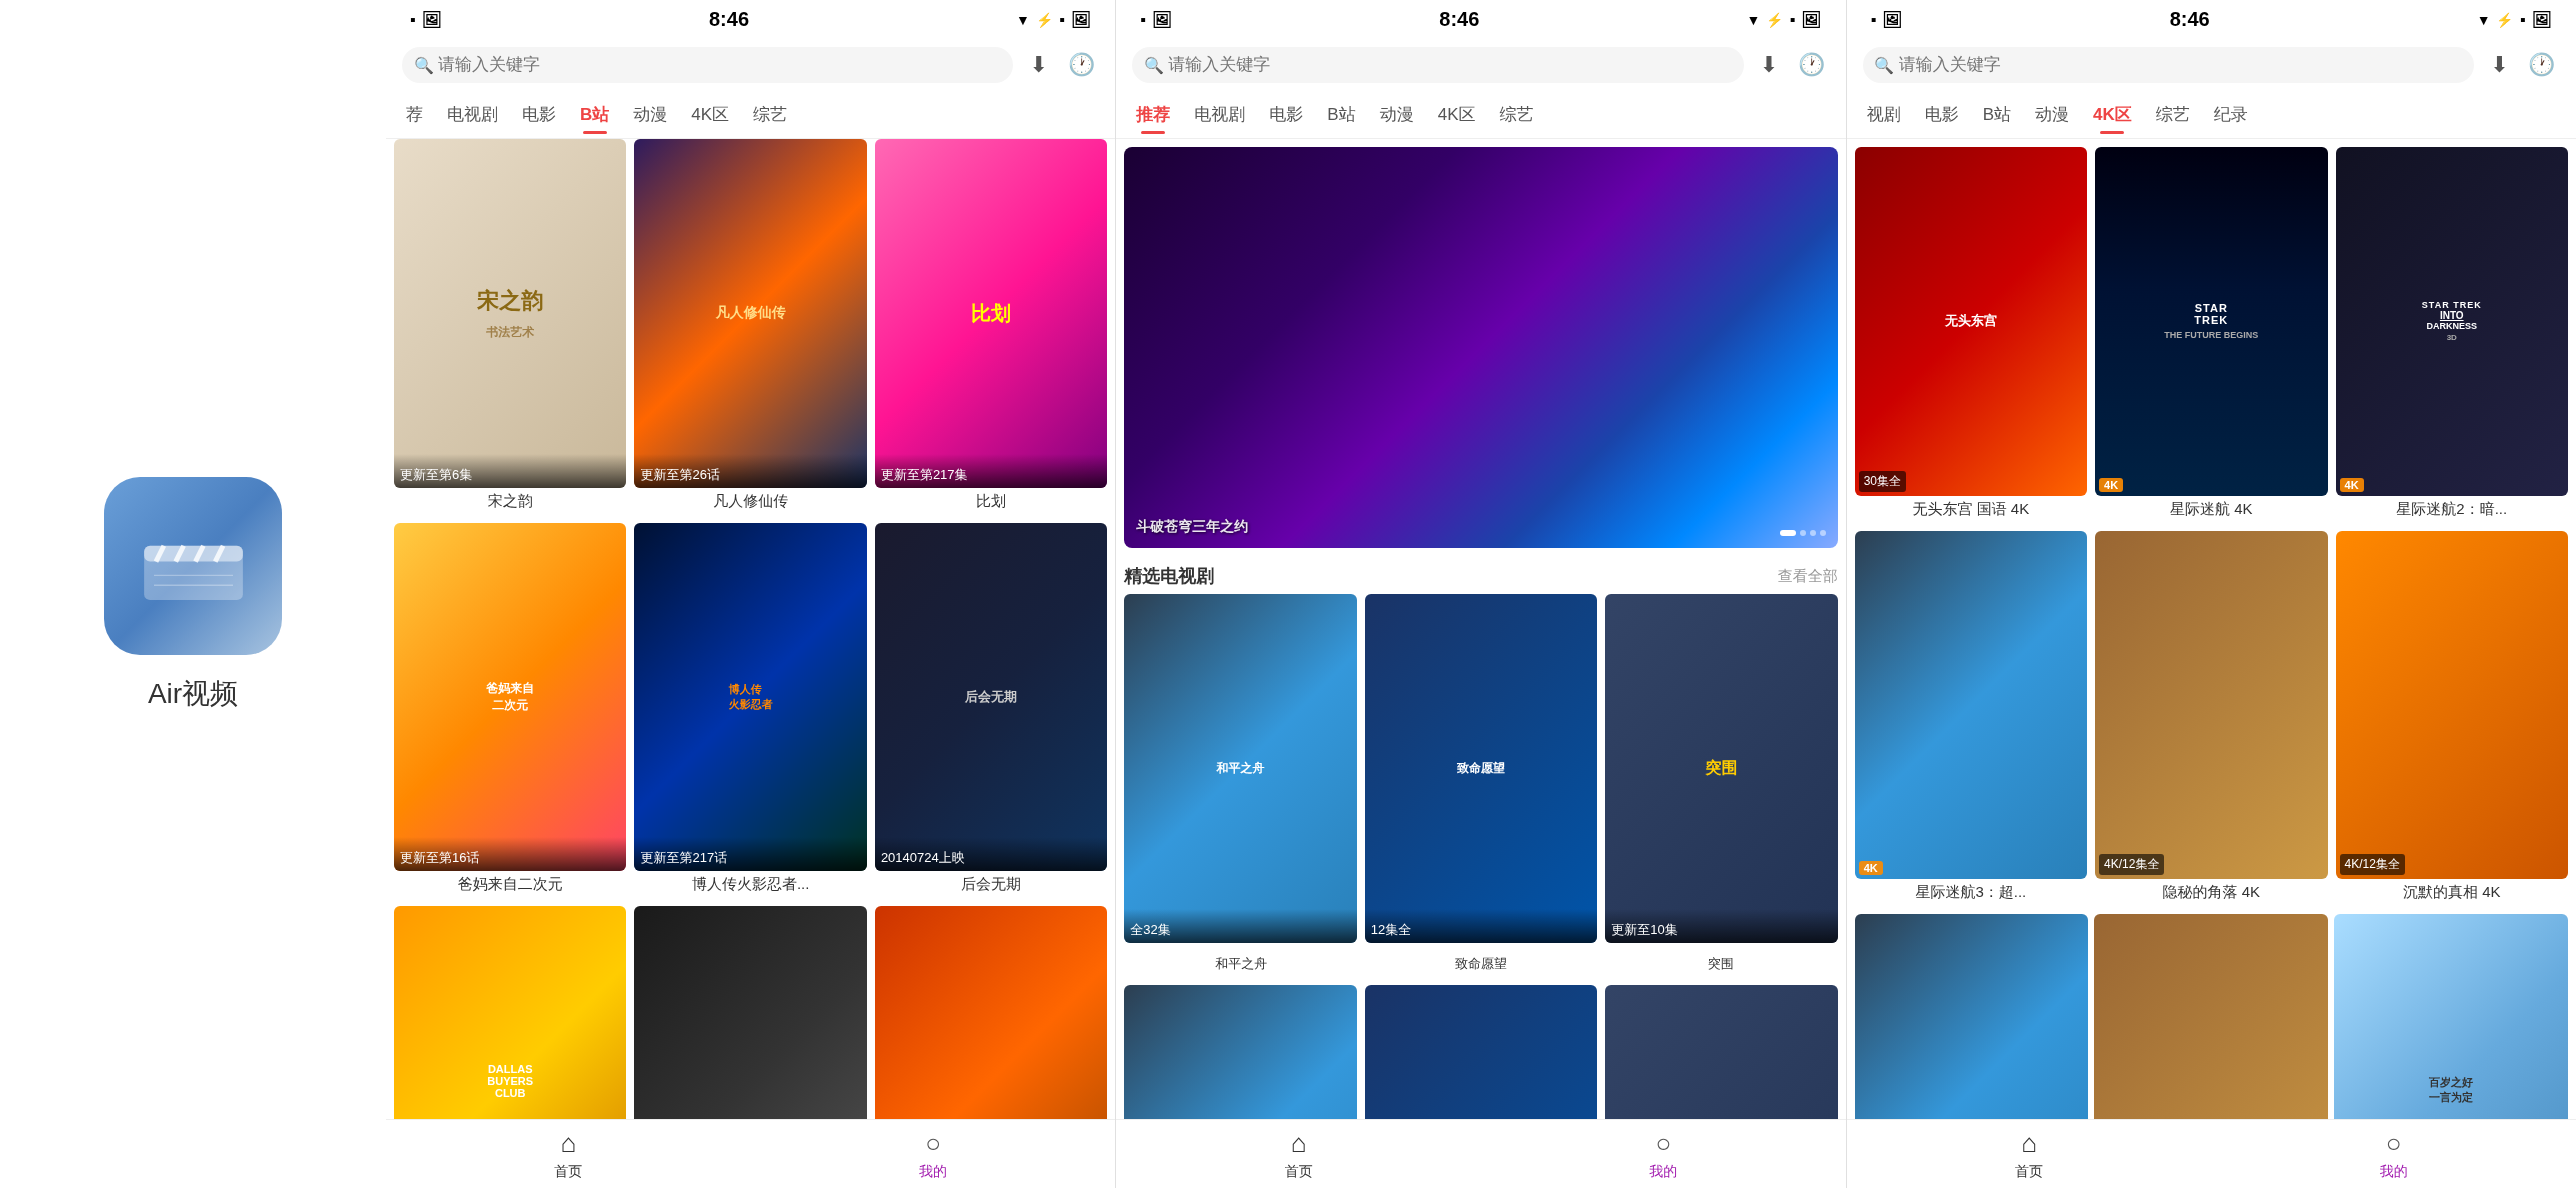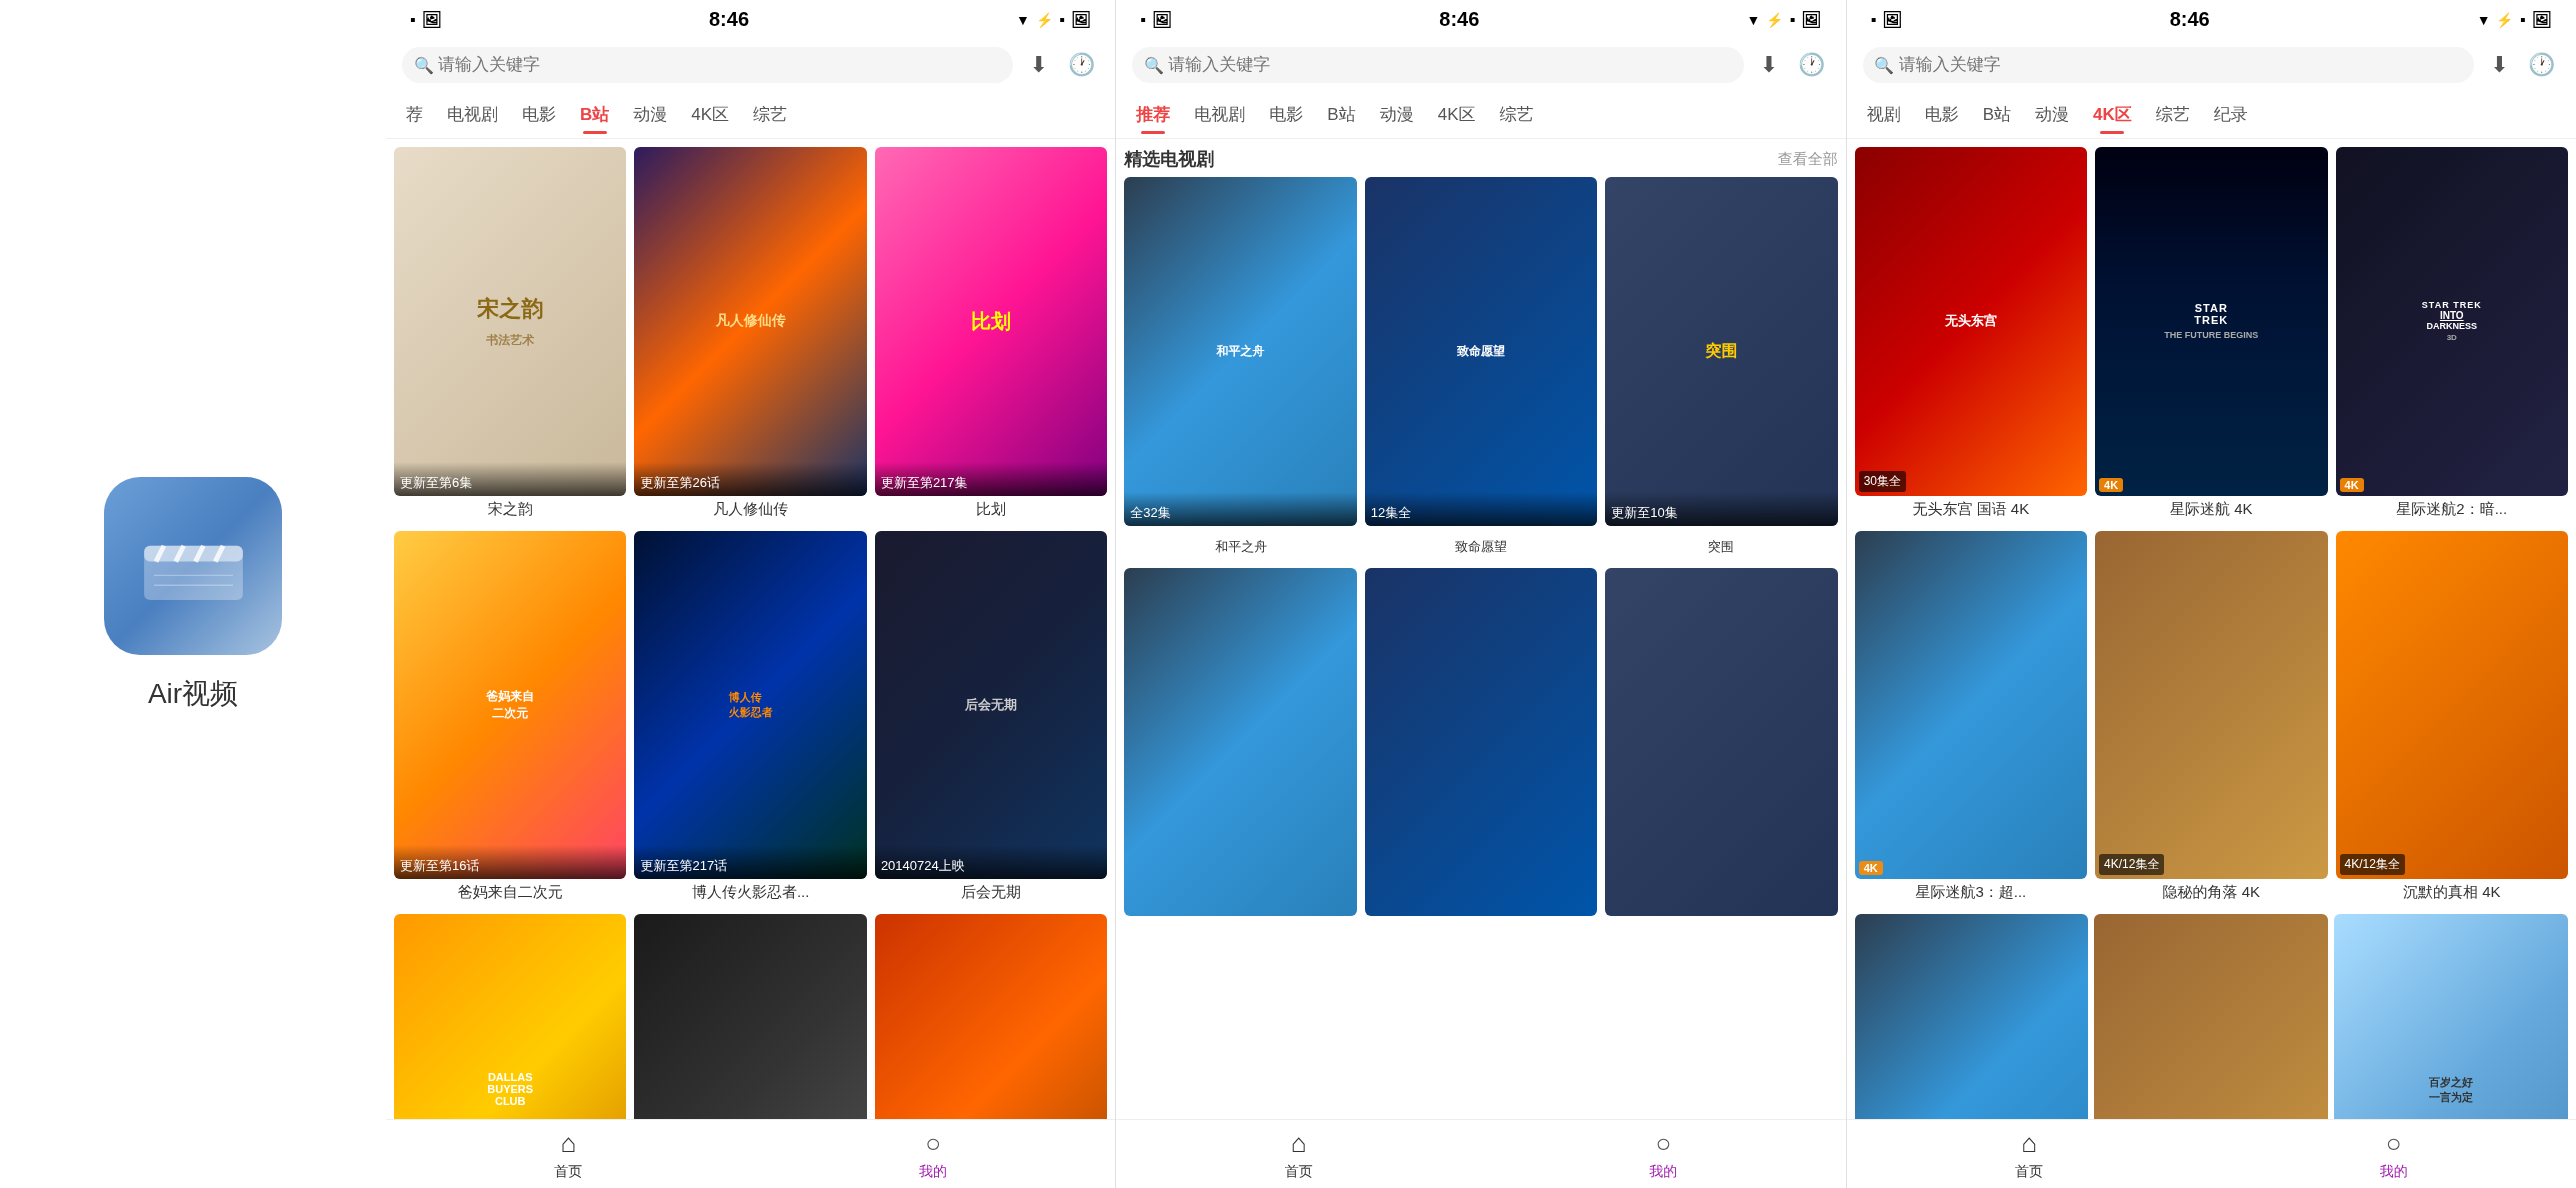--- a/index.html
+++ b/index.html
@@ -443,21 +443,21 @@
       <div class="nav-tab">电影</div>
       <div class="nav-tab active">B站</div>
       <div class="nav-tab">动漫</div>
       <div class="nav-tab">4K区</div>
       <div class="nav-tab">综艺</div>
     </div>
 
     <div class="panel-scrollable">
       <div class="content-pad">
 
-        <div class="card-grid" style="margin-top:8px;">
+        <div class="card-grid" style="margin-top:0;">
 
           <div>
             <div class="card">
               <div class="card-placeholder c1" style="aspect-ratio:2/3;">
                 <div style="text-align:center;">
                   <div style="font-size:22px;color:#8b6914;font-weight:bold;">宋之韵</div>
                   <div style="font-size:12px;color:#a0804a;margin-top:8px;">书法艺术</div>
                 </div>
               </div>
               <div class="card-badge">更新至第6集</div>
@@ -585,20 +585,34 @@
       <div class="nav-tab">电影</div>
       <div class="nav-tab">B站</div>
       <div class="nav-tab">动漫</div>
       <div class="nav-tab">4K区</div>
       <div class="nav-tab">综艺</div>
     </div>
 
     <div class="panel-scrollable">
       <div class="content-pad">
 
+        <div class="banner-large" style="margin-top:8px;">
+
+          <div style="width:100%;height:100%;background:linear-gradient(135deg,#1a0033 0%,#330066 30%,#6600aa 50%,#1a44aa 70%,#0088ff 85%,#88aaff 100%);display:flex;align-items:flex-end;padding:12px;">
+            <div style="flex:1;">
+              <div style="font-size:14px;color:rgba(255,255,255,0.9);font-weight:600;text-shadow:1px 1px 3px rgba(0,0,0,0.8);">斗破苍穹三年之约</div>
+            </div>
+            <div class="banner-dots" style="position:relative;bottom:auto;right:auto;">
+              <div class="dot active"></div>
+              <div class="dot"></div>
+              <div class="dot"></div>
+              <div class="dot"></div>
+            </div>
+          </div>
+        </div>
 
         <div class="section-header">
           <span class="section-title">精选电视剧</span>
           <span class="section-more">查看全部</span>
         </div>
 
         <div class="card-grid">
           <div>
             <div class="card">
               <div class="card-placeholder c7" style="aspect-ratio:2/3;">

